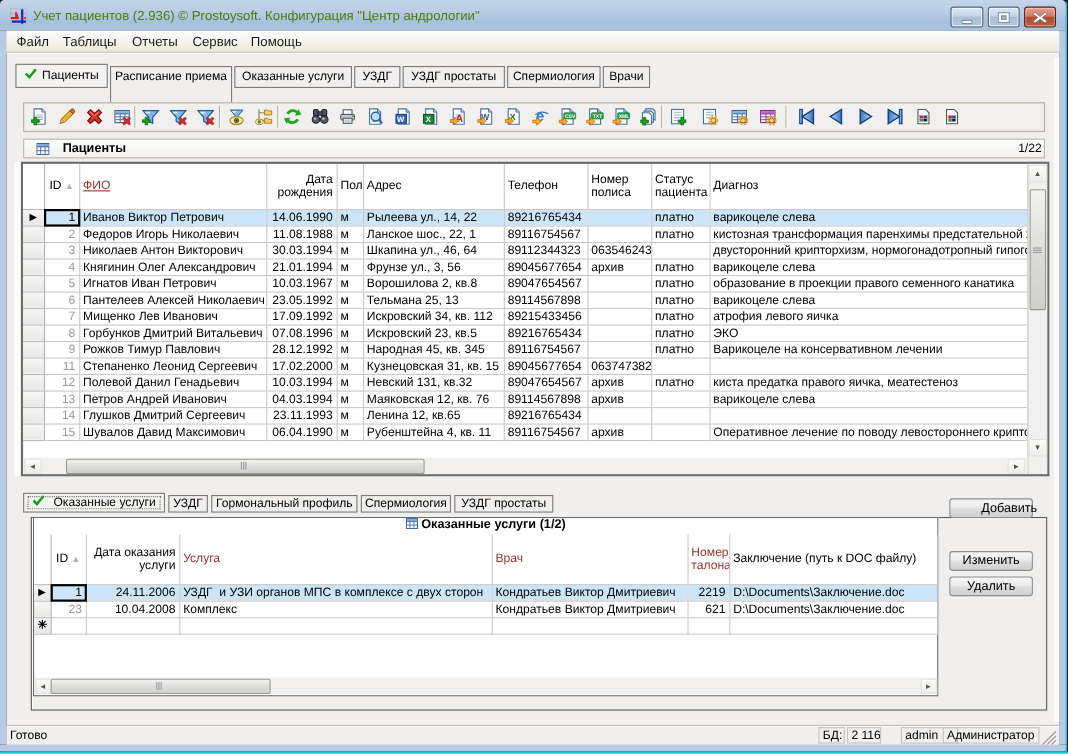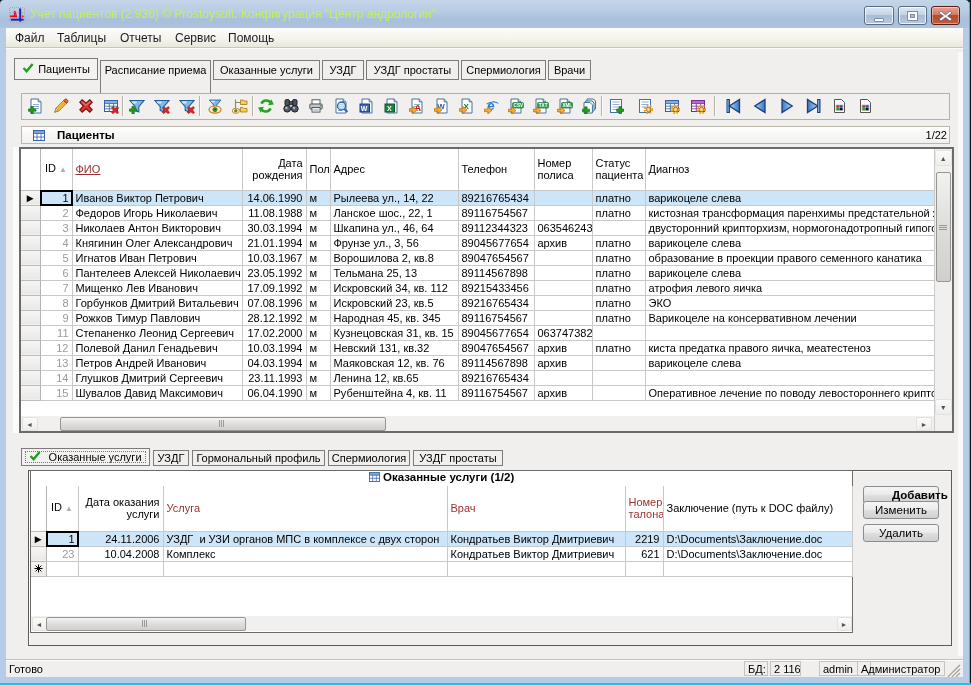--- a/index.html
+++ b/index.html
@@ -76,21 +76,21 @@
       </g>
       <path d="M11.2 1.5 V14.6" stroke="#2222bb" stroke-width="2"></path>
       <path d="M1.8 12.7 H14.6" stroke="#2222bb" stroke-width="2"></path>
       <path d="M1 9.3 H8" stroke="#ee1111" stroke-width="1.8"></path>
       <path d="M5.6 4.2 V9.3" stroke="#ee1111" stroke-width="1.6"></path>
       <path d="M5.6 4.2 L7.4 8.6" stroke="#ee1111" stroke-width="1.2" fill="none"></path>
       <rect x="13" y="8.6" width="1.6" height="1.6" fill="#ee1111"></rect>
       <rect x="5" y="4.6" width="1.4" height="1.4" fill="#dd22cc"></rect>
     </svg>
   </div>
-  <div class="abs" style="left:30px;top:7px;font-size:12px;color:#bef264;">Учет пациентов (2.936) © Prostoysoft. Конфигурация "Центр андрологии"</div>
+  <div class="abs" style="left:30px;top:7px;font-size:12px;color:#4d7c0f;">Учет пациентов (2.936) © Prostoysoft. Конфигурация "Центр андрологии"</div>
 
   <div id="wbmin" class="winbtn" style="left:864px;width:30px;border:1px solid #5d6b7e;background:linear-gradient(180deg,#dde8f4 0%,#c3d4e7 45%,#a8bdd6 50%,#b6c9de 100%);box-shadow:inset 0 0 0 1px rgba(255,255,255,.75);">
     <div style="position:absolute;left:9px;top:11px;width:10px;height:4px;background:#fdfdfd;border:1px solid #7d8ea4;border-radius:1px;"></div>
     </div>
   <div id="wbmax" class="winbtn" style="left:898px;width:29px;border:1px solid #5d6b7e;background:linear-gradient(180deg,#dde8f4 0%,#c3d4e7 45%,#a8bdd6 50%,#b6c9de 100%);box-shadow:inset 0 0 0 1px rgba(255,255,255,.75);">
     <div style="position:absolute;left:8px;top:4px;width:11px;height:10px;background:#fdfdfd;border:1px solid #7d8ea4;"></div>
     <div style="position:absolute;left:11px;top:7px;width:5px;height:4px;background:#a9bed7;border:1px solid #7d8ea4;"></div>
     </div>
   <div id="wbcls" class="winbtn" style="left:931px;width:29px;border:1px solid #5c1e14;background:linear-gradient(180deg,#e5a294 0%,#d77a62 45%,#b94a2c 50%,#c05b3c 100%);box-shadow:inset 0 0 0 1px rgba(255,255,255,.4);">
     <svg width="27" height="17" viewBox="0 0 27 17" style="position:absolute;left:0;top:0;">
@@ -644,21 +644,21 @@
         </tr>
   </tbody>
     </table>
   <div class="abs" style="left:46px;top:531px;width:33px;height:16px;border:2px solid #000;"></div>
 
   <div class="abs sb" style="left:31px;top:616px;width:821px;height:15px;"></div>
   <div class="sbbtn" style="left:31.5px;top:616.5px;width:15px;height:14px;font-size:7px;line-height:13px;">◄</div>
   <div class="sbthumb" style="left:46px;top:616.5px;width:200px;height:14px;"></div>
   <div class="abs" style="left:142px;top:620px;width:1px;height:7px;background:#9a98a0;box-shadow:2px 0 0 #9a98a0,4px 0 0 #9a98a0;"></div>
   <div class="sbbtn" style="left:836.5px;top:616.5px;width:15px;height:14px;font-size:7px;line-height:13px;">►</div>
-  <div class="btn" style="top:486px;font-weight:bold;padding-left:28px;">Добавить</div>
+  <div class="btn" style="top:453px;font-weight:normal;padding-left:28px;">Добавить</div>
   <div class="btn" style="top:501px;">Изменить</div>
   <div class="btn" style="top:524px;">Удалить</div>
 
   <div id="status"></div>
   <div class="abs" style="left:9px;top:663px;font-size:11px;">Готово</div>
   <div class="stcell" style="left:744px;top:661px;width:24px;">БД:</div>
   <div class="stcell" style="left:770px;top:661px;width:31px;">2 116 Kb</div>
   <div class="stcell" style="left:819px;top:661px;width:52px;">admin</div>
   <div class="stcell" style="left:857px;top:661px;width:88px;">Администратор</div>
   <div class="abs" id="grip" style="left:946px;top:664px;width:16px;height:13px;">

